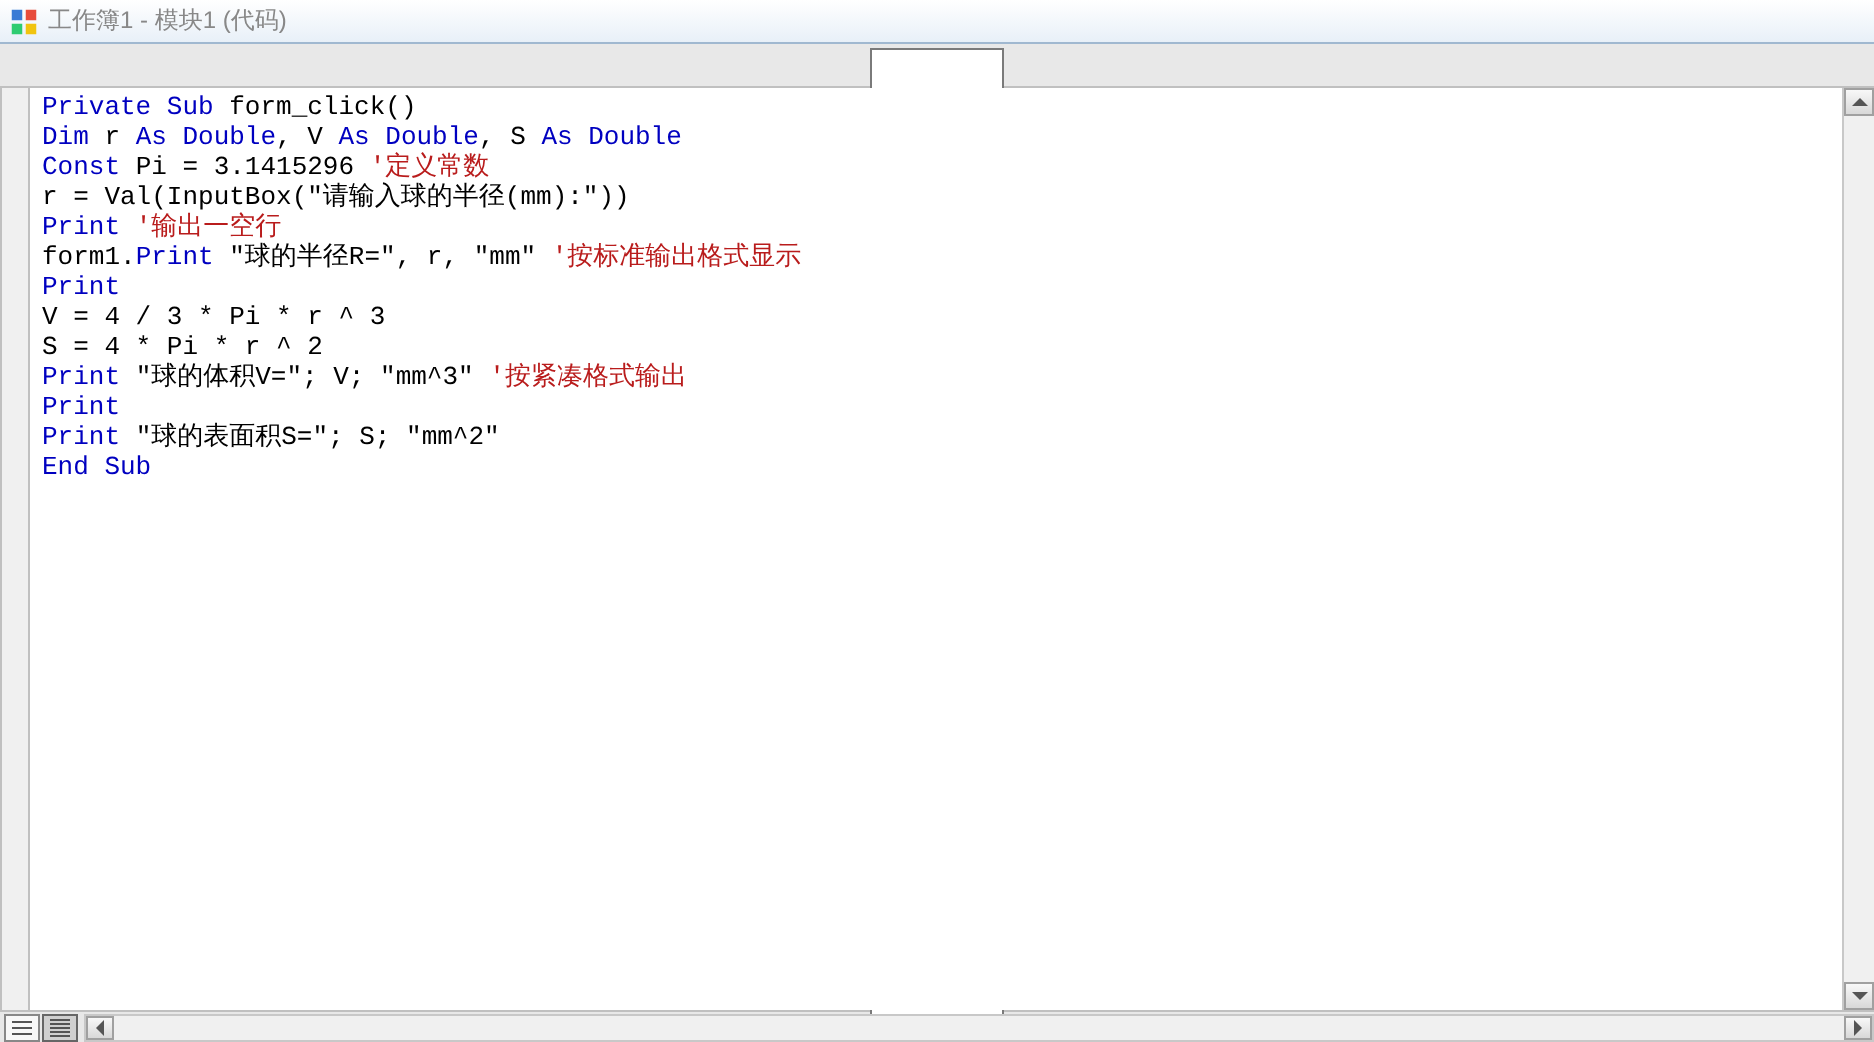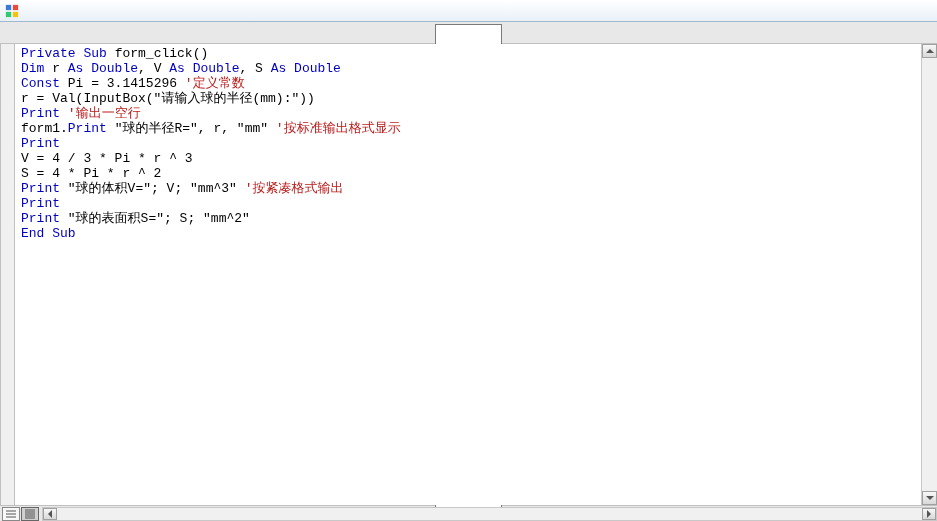--- a/index.html
+++ b/index.html
@@ -163,20 +163,21 @@
 
 <div class="titlebar">
   <span class="titlebar-icon">
     <svg viewBox="0 0 16 16">
         <rect x="1" y="1" width="6" height="6" fill="#3a7bd5"></rect>
         <rect x="9" y="1" width="6" height="6" fill="#e74c3c"></rect>
         <rect x="1" y="9" width="6" height="6" fill="#2ecc71"></rect>
         <rect x="9" y="9" width="6" height="6" fill="#f1c40f"></rect>
       </svg>
   </span>
+  <span>工作簿1 - 模块1 (代码)</span>
 </div>
 
 <div class="dropdown-row">
   <div class="dropdown dropdown-left">
     <span class="dropdown-text">(通用)</span>
     <div class="dropdown-btn">
         <div class="arrow"></div>
       </div>
   </div>
   <div class="dropdown dropdown-right">

